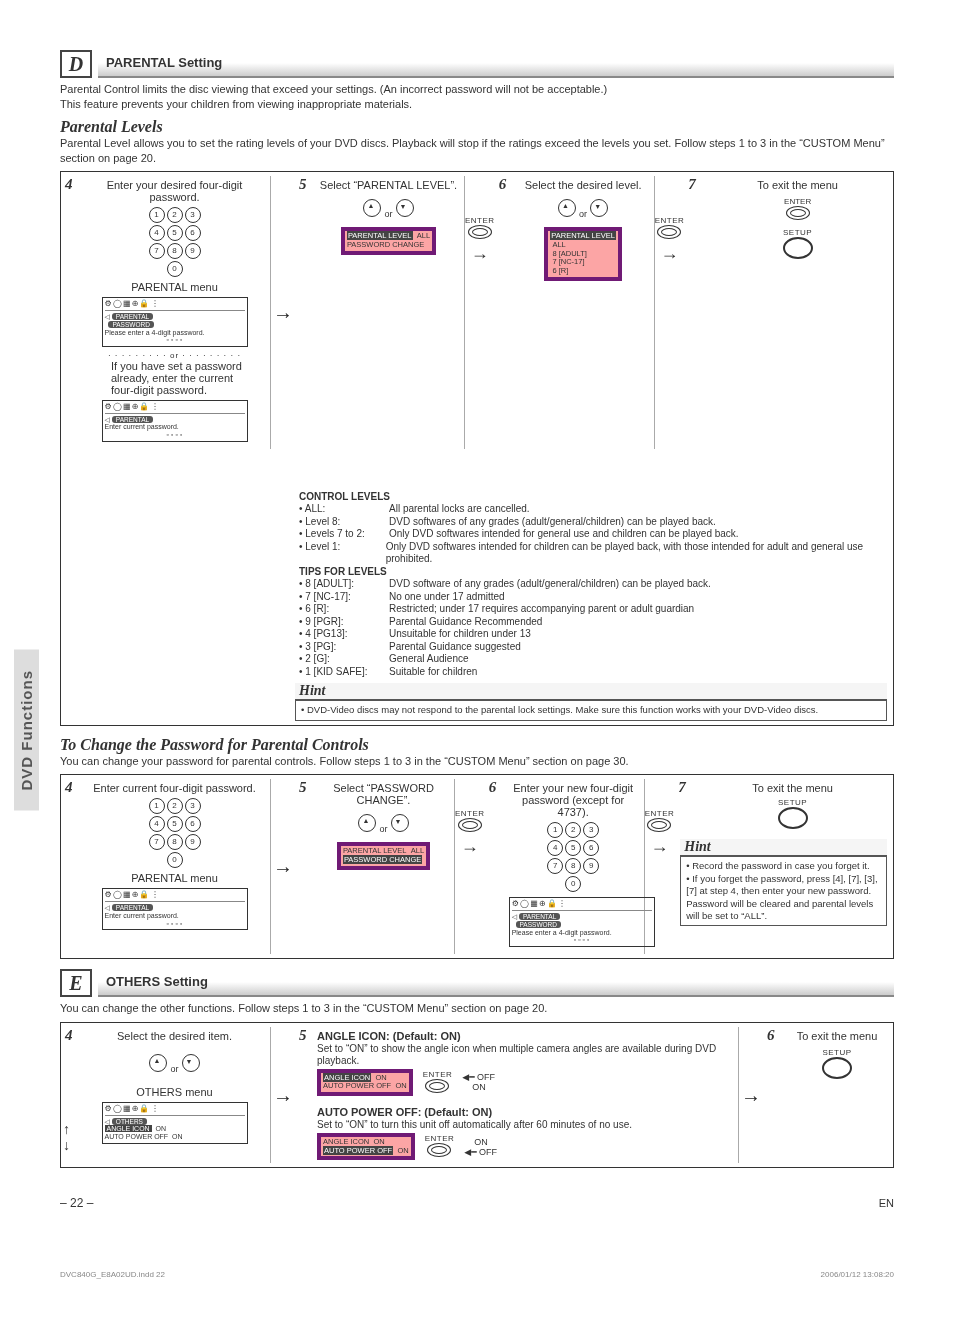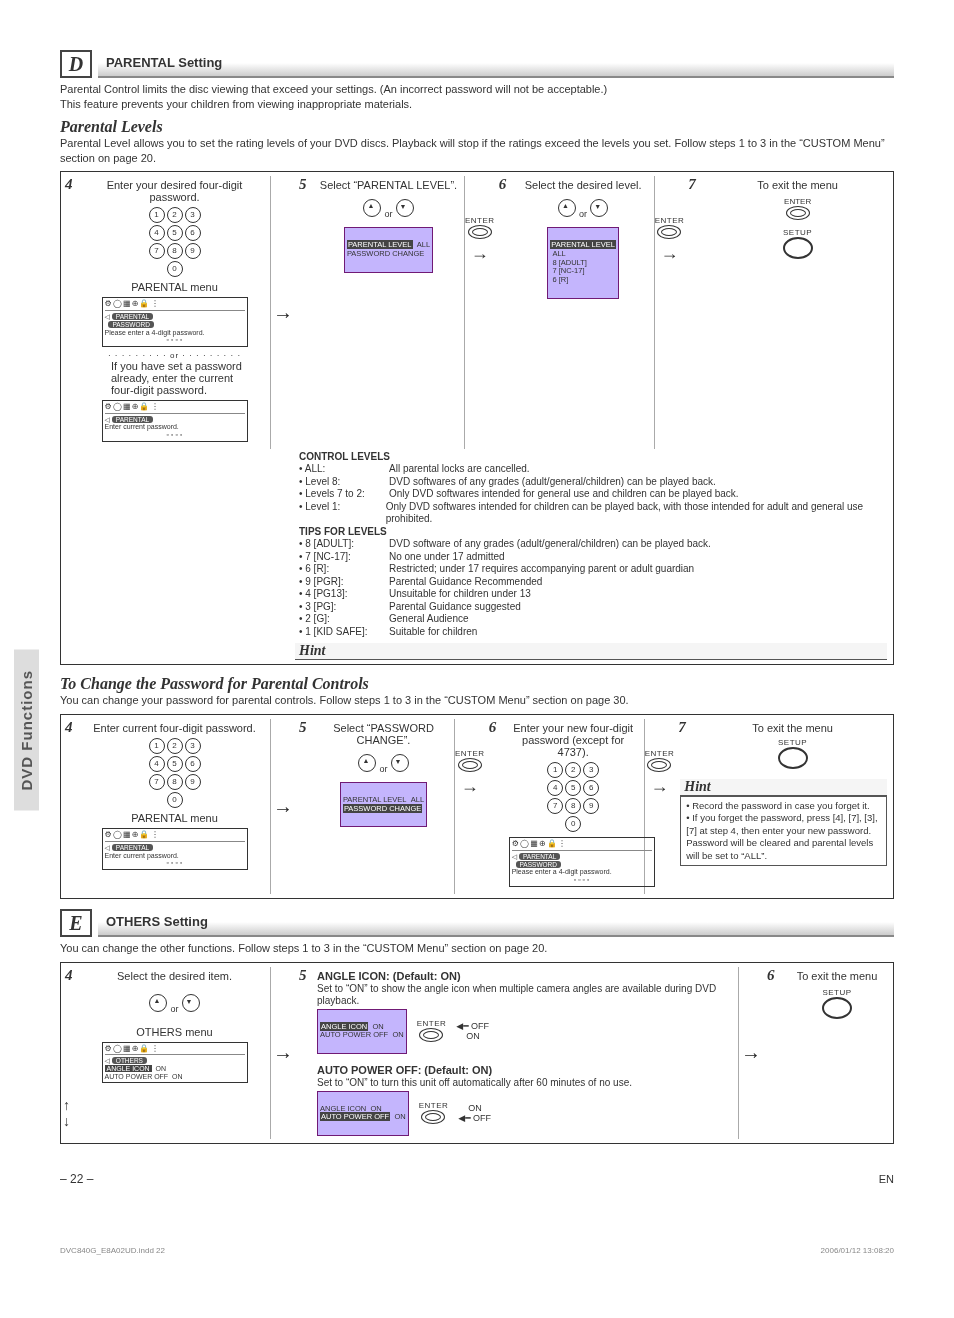--- a/index.html
+++ b/index.html
@@ -73,22 +73,22 @@
   .arrow-circ{
     display:inline-block;width:16px;height:16px;border:1px solid #333;border-radius:50%;position:relative;
   }
   .arrow-circ.up::after{content:"▲";font-size:7px;position:absolute;top:2px;left:3px;}
   .arrow-circ.down::after{content:"▼";font-size:7px;position:absolute;top:3px;left:3px;}
   .big-circle{
     display:inline-block;width:26px;height:18px;border:2px solid #333;border-radius:50%/50%;
   }
   .flow-arrow{font-size:20px;color:#222;align-self:center;padding:0 2px;}
   .mini-menu{
-    border:1px solid #701a75;font-size:7.5px;padding:13px 2px;display:inline-block;line-height:1.15;text-align:left;
-    background:#c4b5fd;
+    border:4px solid #701a75;font-size:7.5px;padding:1px 2px;display:inline-block;line-height:1.15;text-align:left;
+    background:#fca5a5;
   }
   .mini-menu .hl{background:#444;color:#fff;padding:0 1px;}
   .screen-box{
     border:1px solid #333;width:140px;padding:2px;margin:4px auto;font-size:7px;line-height:1.1;text-align:left;
   }
   .screen-box .tabbar{border-bottom:1px solid #888;padding-bottom:1px;margin-bottom:2px;font-size:8px;letter-spacing:-0.5px;}
   .screen-box .pill{display:inline-block;background:#555;color:#fff;padding:0 4px;border-radius:3px;font-size:6.5px;}
   .dots{font-size:8px;letter-spacing:1px;text-align:center;}
   .levels-block{font-size:10px;line-height:1.25;padding:2px 0 2px 10px;}
   .levels-block b{font-size:10px;}
@@ -210,21 +210,21 @@
     <span class="step-num">7</span>
     <div class="step-body">
       <div>To exit the menu</div>
       <div style="font-size:8px;margin-top:6px;">ENTER</div>
       <div class="oval-btn inner" style="margin-bottom:6px;"></div>
       <div class="btn-label">SETUP</div>
       <div class="big-circle"></div>
     </div>
   </div>
 
-  <div style="width:100%;display:flex;">
+  <div style="width:100%;display:flex;margin-top:40px;">
     <div style="width:228px;"></div>
     <div style="flex:1;">
       <div class="levels-block">
         <b>CONTROL LEVELS</b>
         <div class="lvl-row">
             <span class="k">• ALL:</span>
             <span>All parental locks are cancelled.</span>
           </div>
         <div class="lvl-row">
             <span class="k">• Level 8:</span>
@@ -267,20 +267,21 @@
             <span class="k">• 2 [G]:</span>
             <span>General Audience</span>
           </div>
         <div class="lvl-row">
             <span class="k">• 1 [KID SAFE]:</span>
             <span>Suitable for children</span>
           </div>
       </div>
       <div style="margin:3px 6px 0 6px;">
         <div class="hint-title">Hint</div>
+        <div class="hint-box">• DVD-Video discs may not respond to the parental lock settings. Make sure this function works with your DVD-Video discs.</div>
       </div>
     </div>
   </div>
 </div>
 
 <div class="subhead">To Change the Password for Parental Controls</div>
 <div class="subtext">You can change your password for parental controls. Follow steps 1 to 3 in the “CUSTOM Menu” section on page 30.</div>
 
 <div class="steps-row">
   <div class="step" style="width:210px;border-right:1px solid #aaa;">

